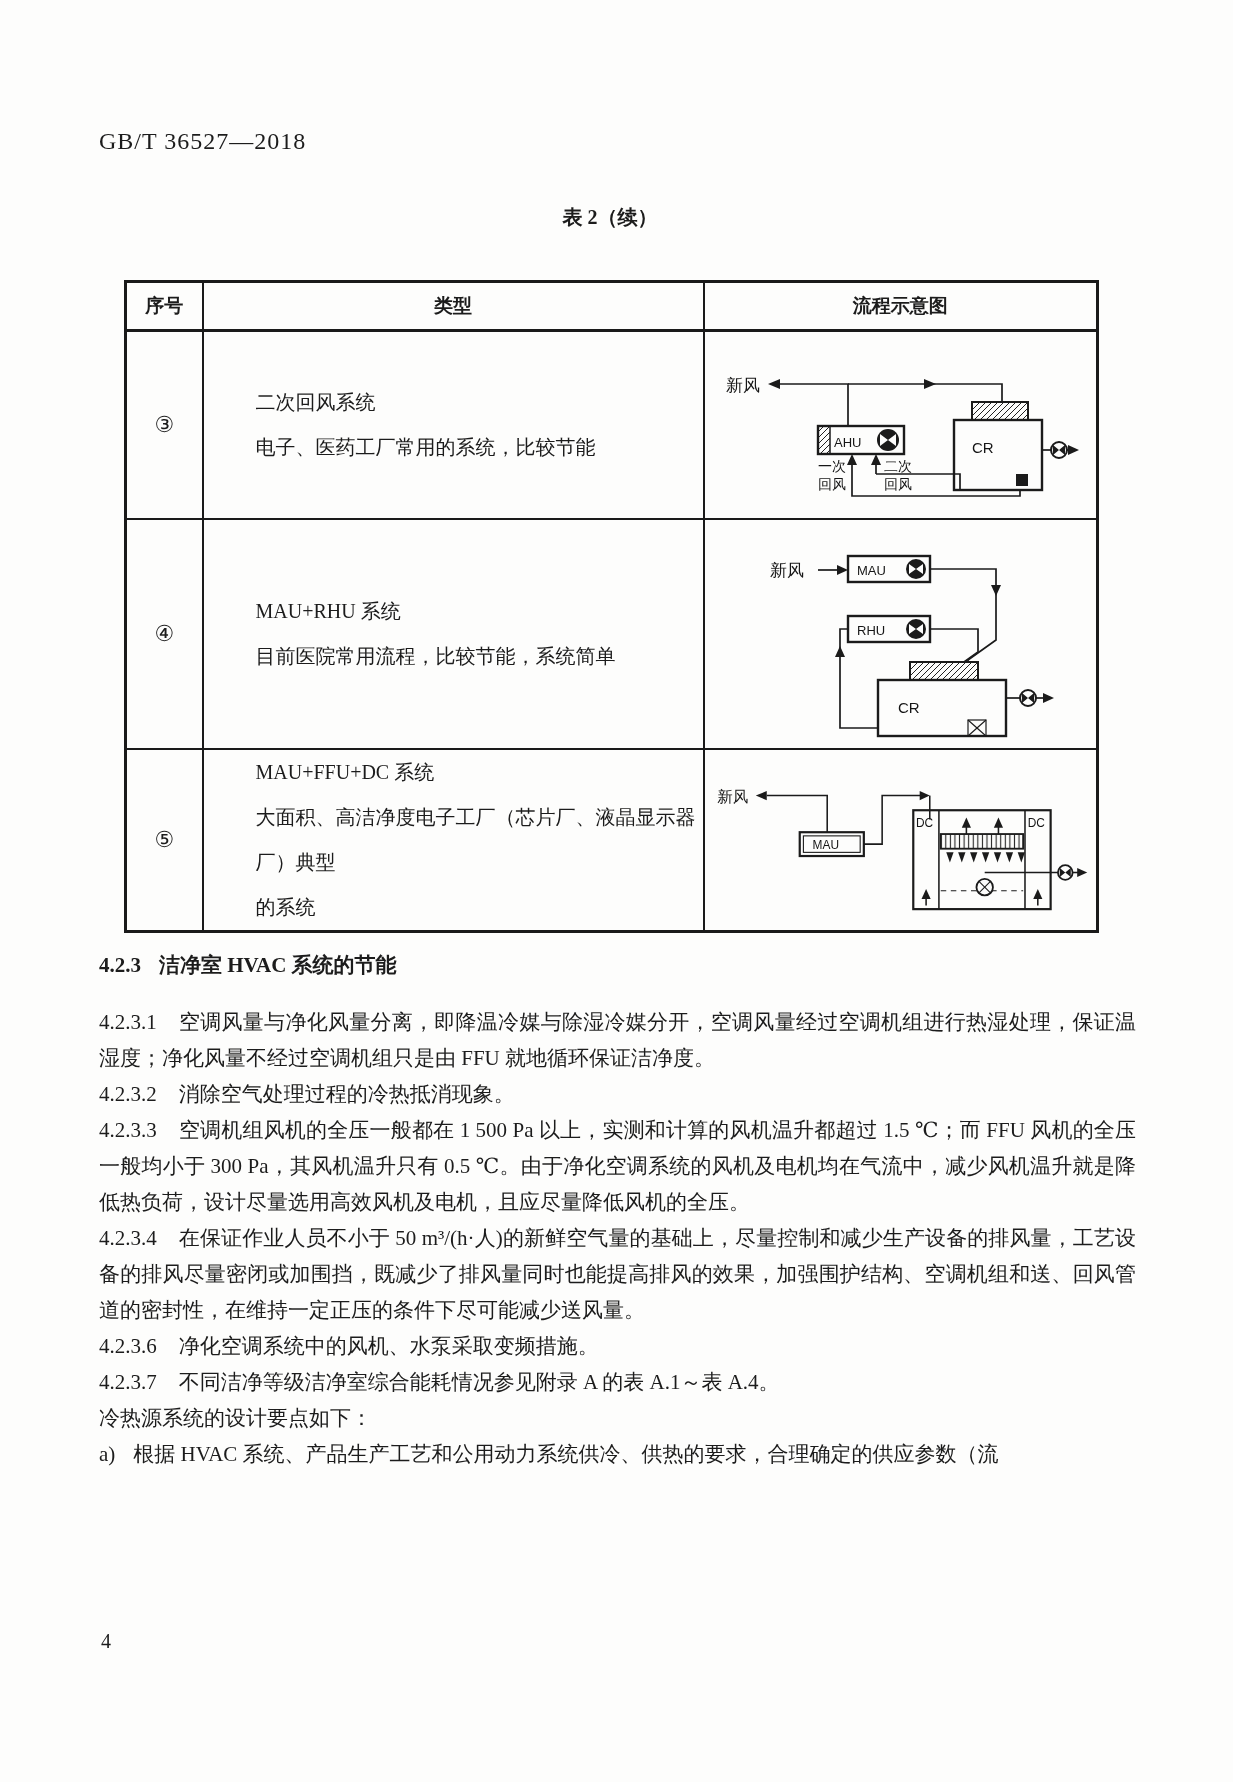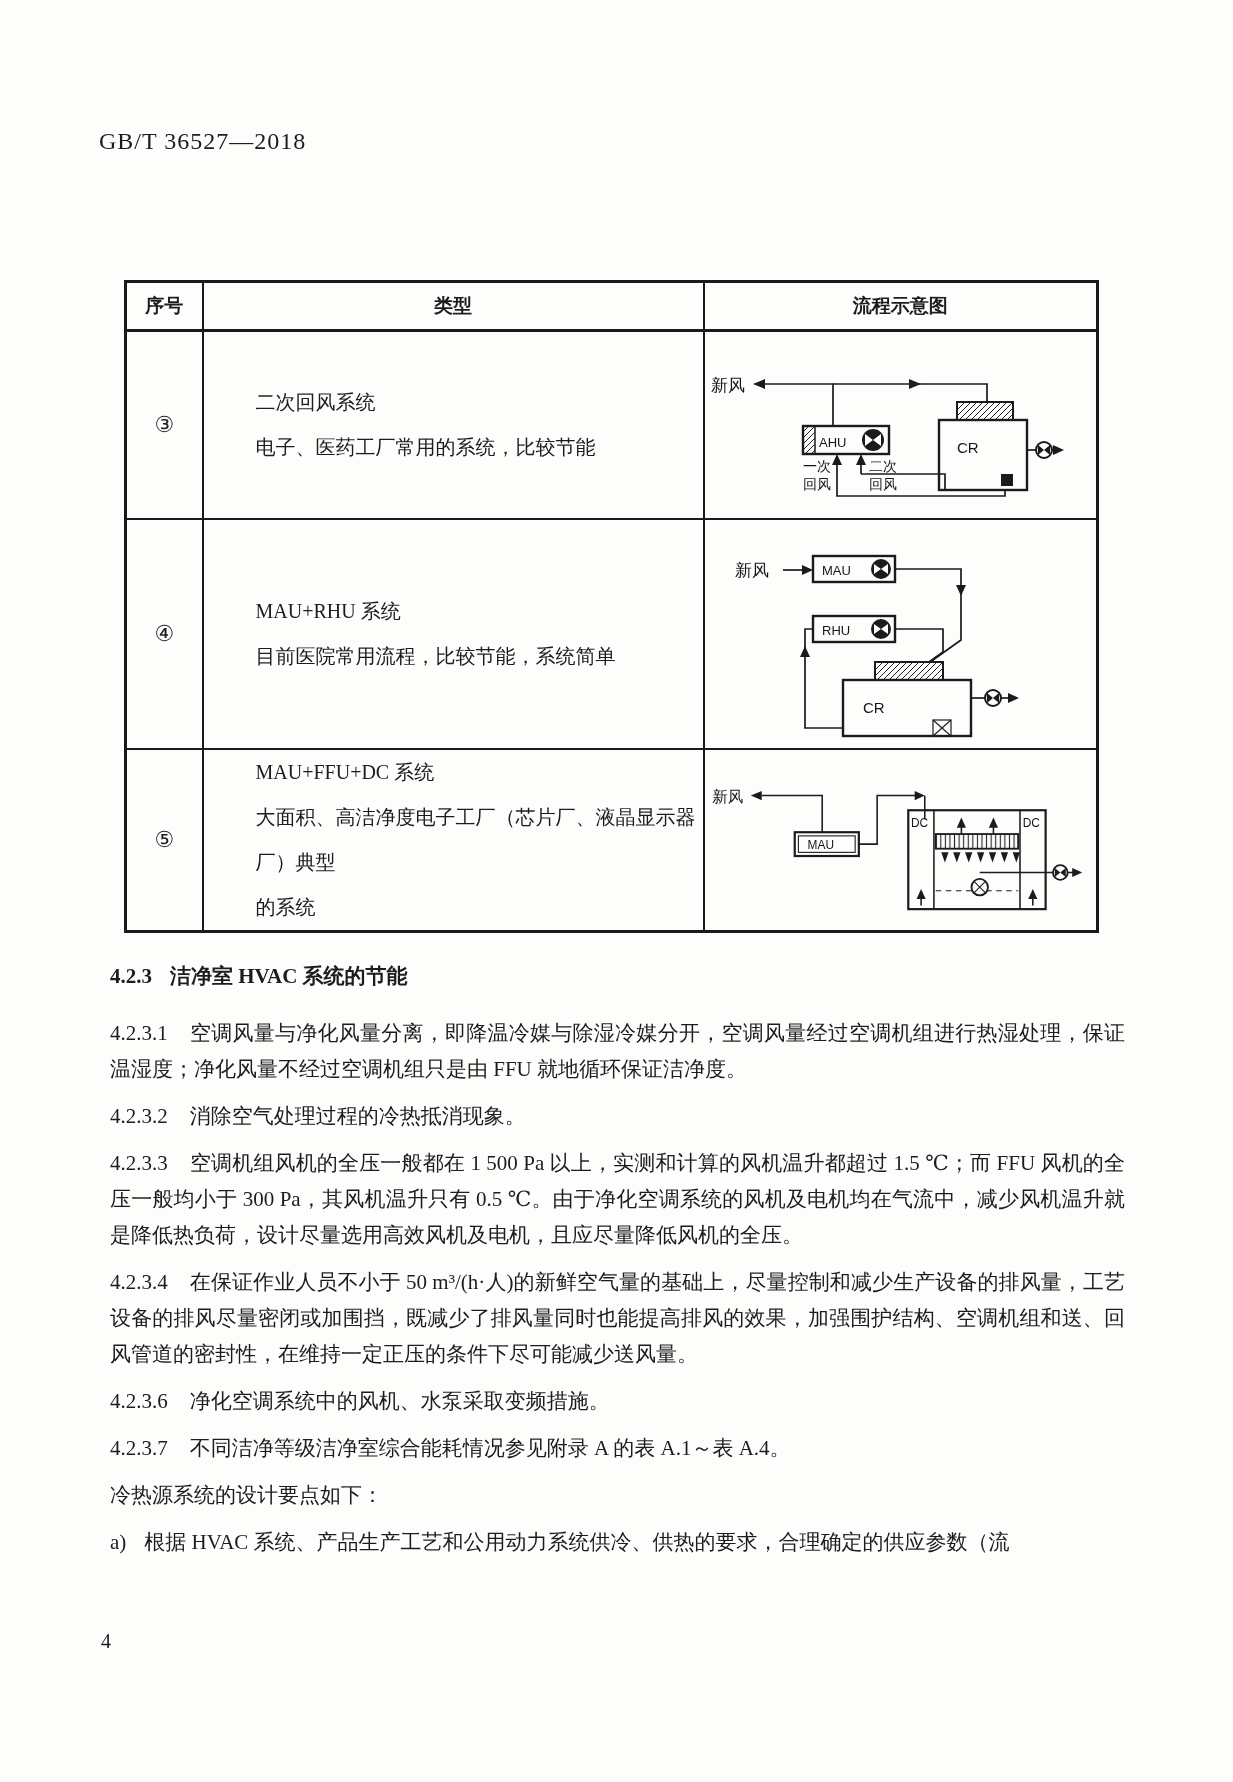--- a/index.html
+++ b/index.html
@@ -23,31 +23,31 @@
     border:3px solid #1a1a1a;
   }
   table.t2 th,table.t2 td{border:2px solid #1a1a1a;padding:0;}
   table.t2 thead th{
     height:46px;font-size:19px;font-weight:bold;text-align:center;
     border-bottom:3px solid #1a1a1a;
   }
   td.cell-num{text-align:center;font-size:22px;}
   td.cell-type{vertical-align:middle;}
   .type-lines{padding-left:52px;font-size:20px;line-height:45px;}
-  td.cell-diag{vertical-align:middle;}
+  td.cell-diag{text-align:center;vertical-align:middle;}
   .r3{height:188px;}
   .r4{height:230px;}
   .r5{height:180px;}
 
   .body-text{
     position:absolute;left:99px;top:947px;width:1037px;
     font-size:21px;line-height:36px;
     text-align:justify;text-justify:inter-ideograph;
   }
-  .body-text p,.body-text h3{margin:11px;padding:0;}
+  .body-text p,.body-text h3{margin:0;padding:0;}
   h3.clause-h{font-size:21px;font-weight:bold;}
   h3.h423{margin-bottom:21px;}
   h3.h424{margin-top:9px;margin-bottom:7px;}
   .hnum{margin-right:18px;}
   .cnum{font-weight:normal;margin-right:22px;}
   .indent{padding-left:42px;}
   .alabel{margin-right:18px;}
   .page-num{position:absolute;left:101px;top:1630px;font-size:20px;}
 
   
@@ -57,20 +57,21 @@
   svg.diag .bx{stroke:#1b1b1b;stroke-width:2.4;fill:none;}
   svg.diag .thin{stroke:#1b1b1b;stroke-width:1.2;fill:none;}
   svg.diag .ah{fill:#1b1b1b;stroke:none;}
 </style>
 </head>
 <body>
 
 <div class="page">
 
   <div class="doc-number">GB/T 36527—2018</div>
+  <div class="table-title">表 2（续）</div>
 
   <table class="t2">
     <colgroup>
         <col style="width:77px">
         <col style="width:501px">
         <col style="width:394px">
       </colgroup>
     <thead>
       <tr>
         <th>序号</th>

